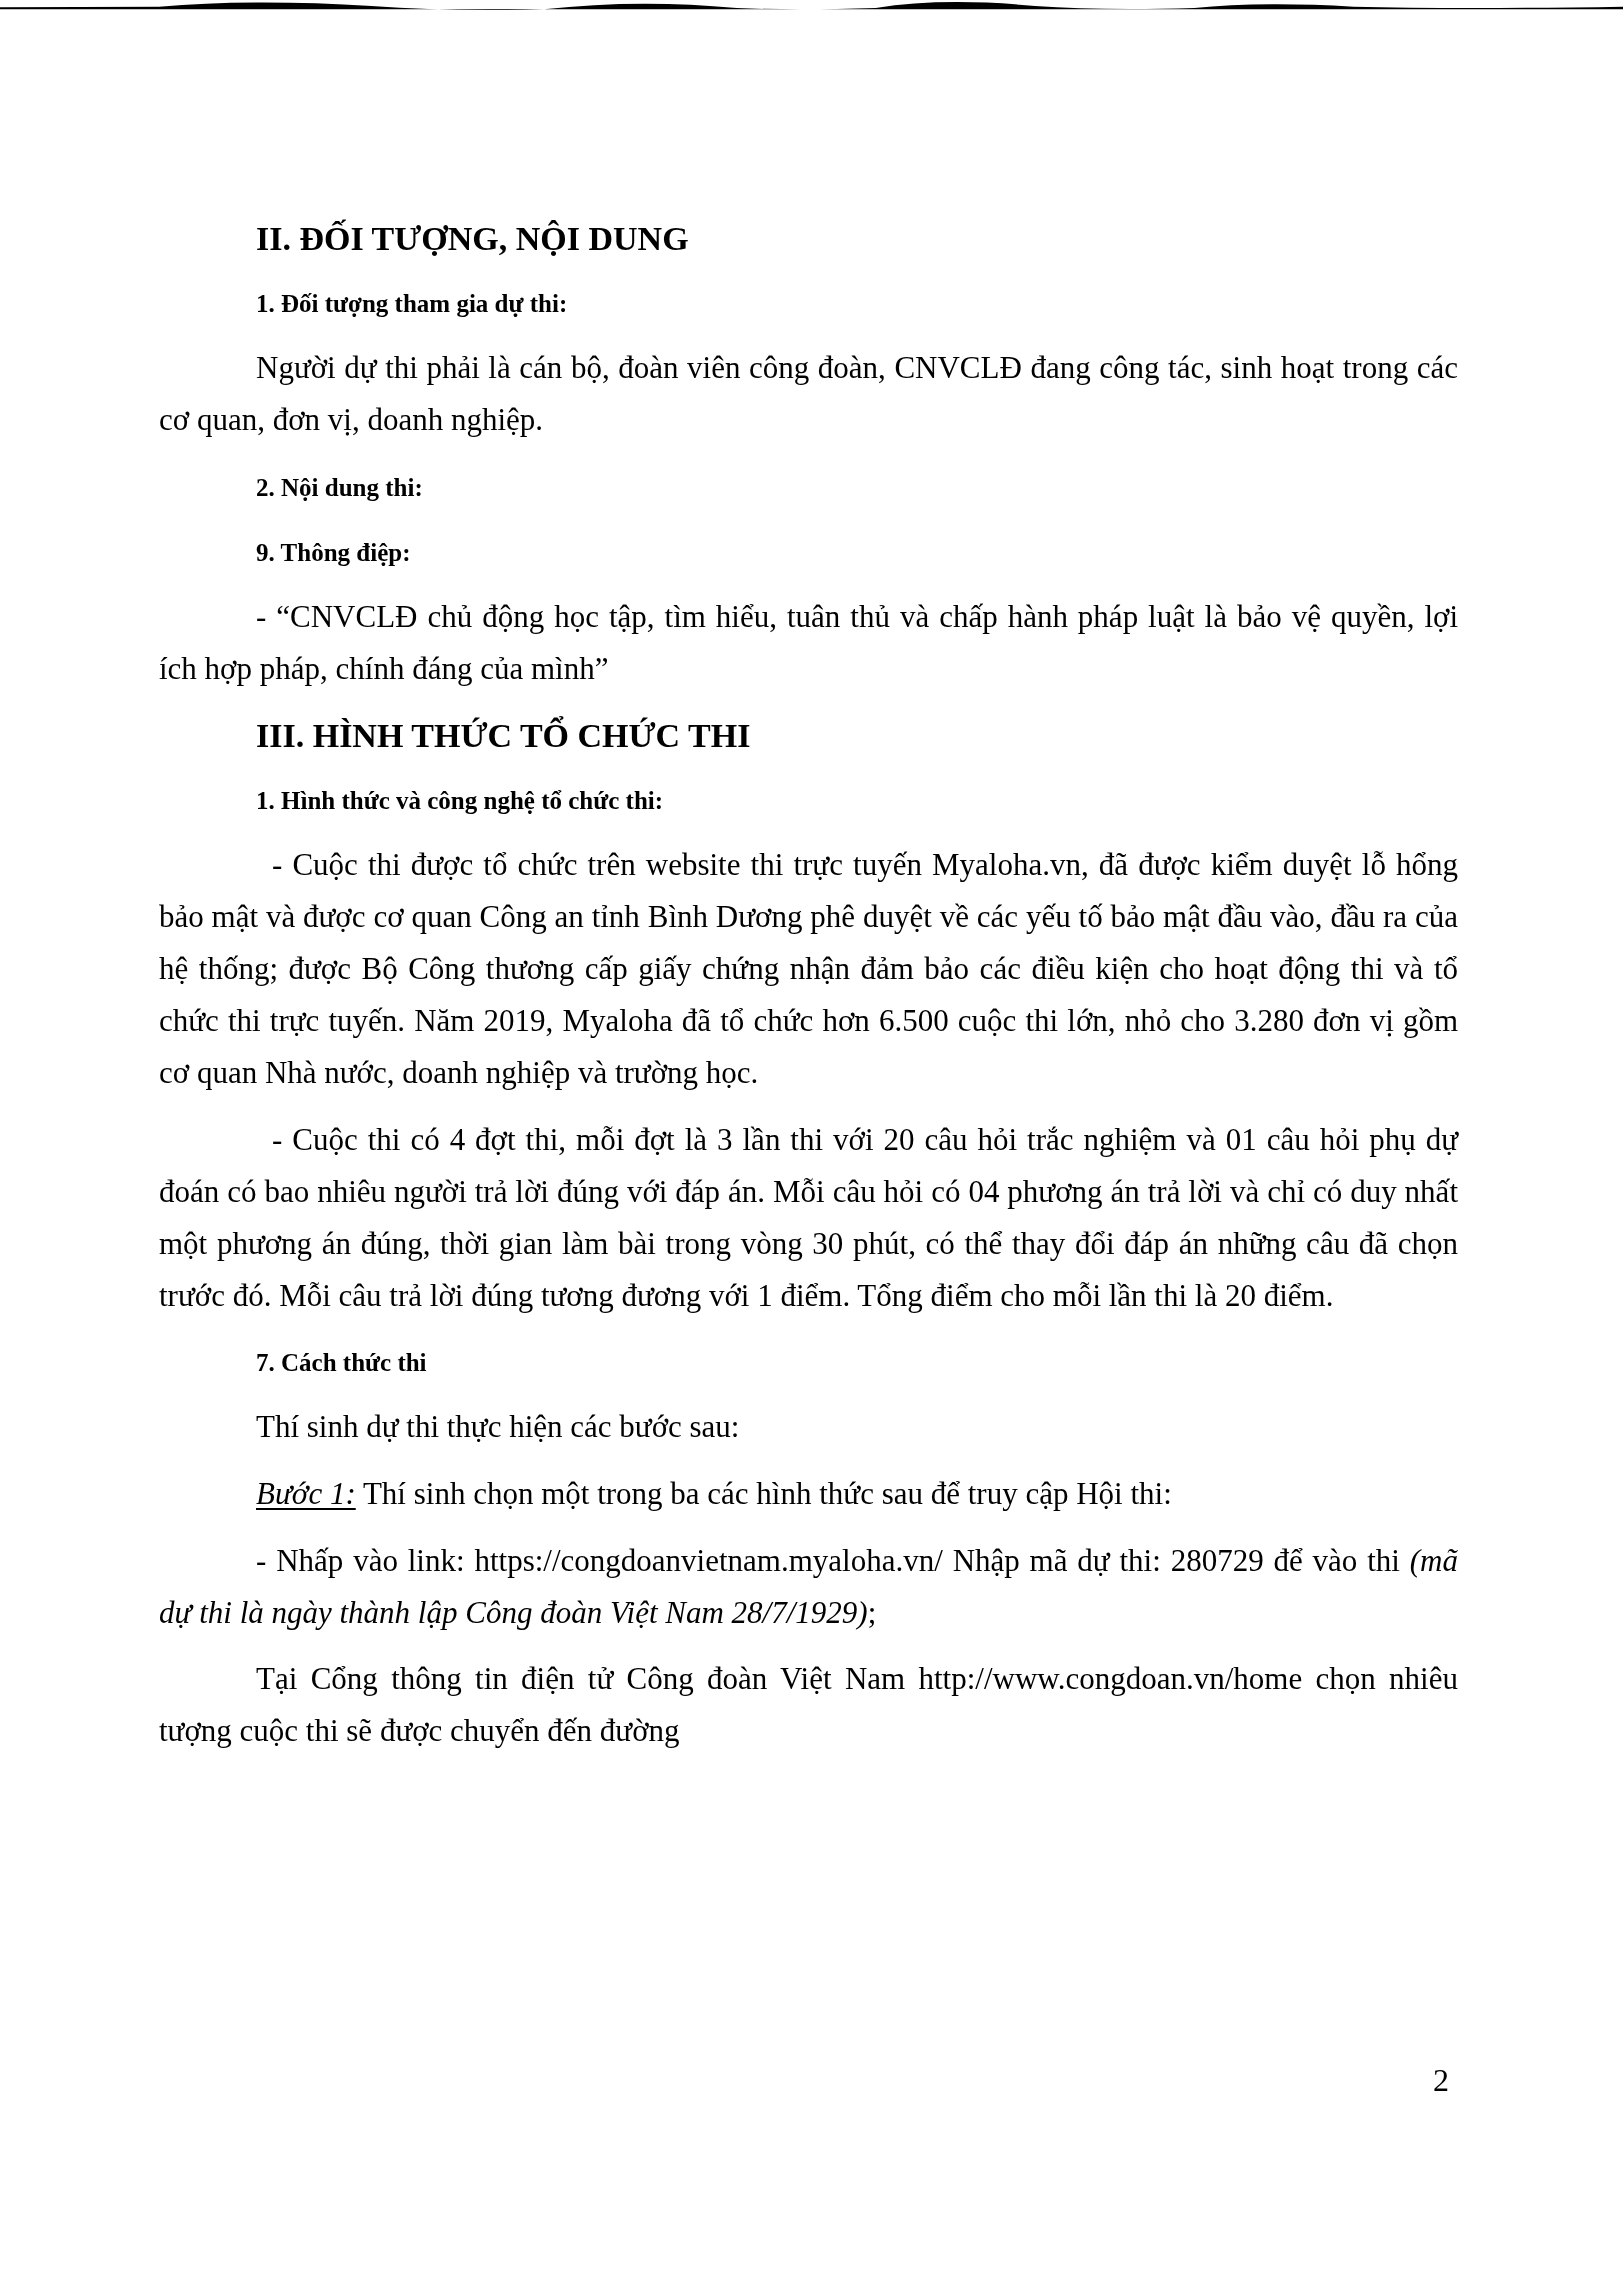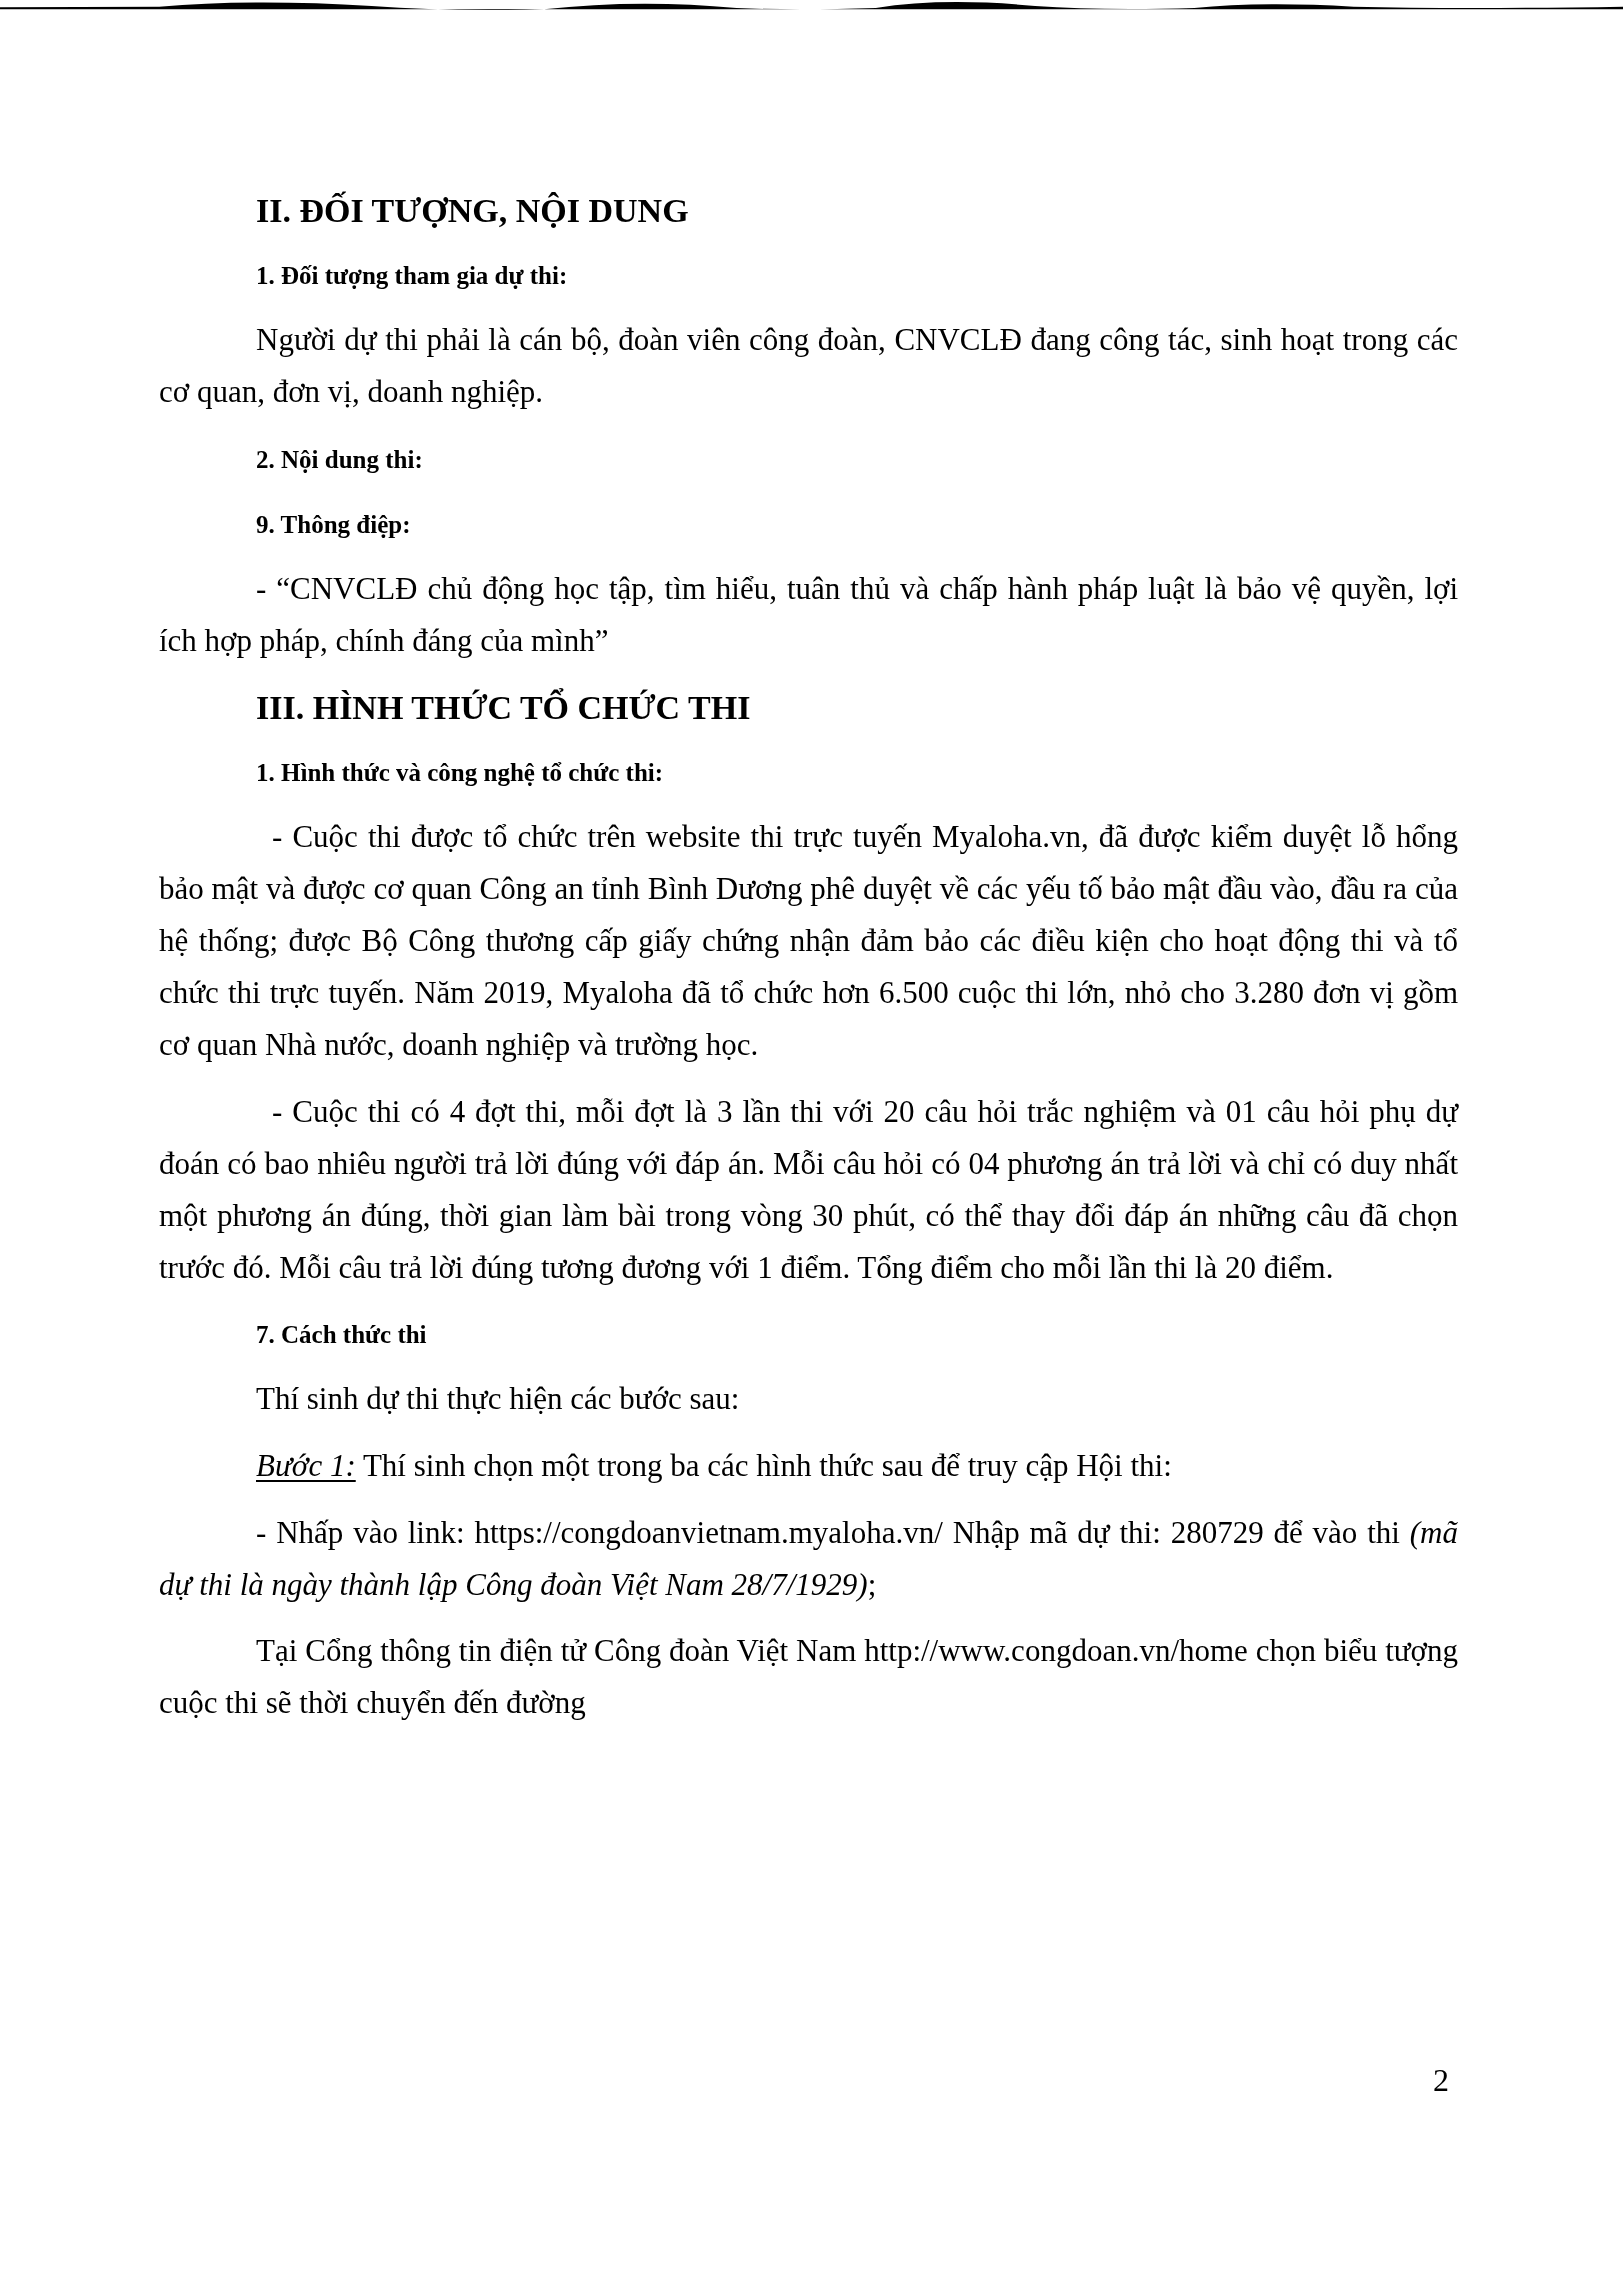--- a/index.html
+++ b/index.html
@@ -18,21 +18,21 @@
     .scan-top-edge {
       position: absolute;
       left: 0;
       top: 0;
       width: 1623px;
       height: 14.6px;
     }
     .page {
       position: absolute;
       left: 159px;
-      top: 184px;
+      top: 212px;
       width: 1299px;
     }
     .heading-1 {
       font-weight: bold;
       font-size: 34px;
       line-height: 53px;
       margin: 0 0 12px 97px;
       white-space: nowrap;
     }
     .heading-2 {
@@ -83,17 +83,17 @@
   <div class="heading-1">III. HÌNH THỨC TỔ CHỨC THI</div>
 
   <div class="heading-2">1. Hình thức và công nghệ tổ chức thi:</div>
   <p class="para extra-indent">- Cuộc thi được tổ chức trên website thi trực tuyến Myaloha.vn, đã được kiểm duyệt lỗ hổng bảo mật và được cơ quan Công an tỉnh Bình Dương phê duyệt về các yếu tố bảo mật đầu vào, đầu ra của hệ thống; được Bộ Công thương cấp giấy chứng nhận đảm bảo các điều kiện cho hoạt động thi và tổ chức thi trực tuyến. Năm 2019, Myaloha đã tổ chức hơn 6.500 cuộc thi lớn, nhỏ cho 3.280 đơn vị gồm cơ quan Nhà nước, doanh nghiệp và trường học.</p>
   <p class="para deep-indent">- Cuộc thi có 4 đợt thi, mỗi đợt là 3 lần thi với 20 câu hỏi trắc nghiệm và 01 câu hỏi phụ dự đoán có bao nhiêu người trả lời đúng với đáp án. Mỗi câu hỏi có 04 phương án trả lời và chỉ có duy nhất một phương án đúng, thời gian làm bài trong vòng 30 phút, có thể thay đổi đáp án những câu đã chọn trước đó. Mỗi câu trả lời đúng tương đương với 1 điểm. Tổng điểm cho mỗi lần thi là 20 điểm.</p>
 
   <div class="heading-2">7. Cách thức thi</div>
   <p class="para">Thí sinh dự thi thực hiện các bước sau:</p>
   <p class="para"><span class="underline">Bước 1:</span><span> Thí sinh chọn một trong ba các hình thức sau để truy cập Hội thi:</span></p>
   <p class="para"><span>- Nhấp vào link: https://congdoanvietnam.myaloha.vn/ Nhập mã dự thi: 280729 để vào thi </span><span class="italic">(mã dự thi là ngày thành lập Công đoàn Việt Nam 28/7/1929)</span><span>;</span></p>
-  <p class="para">Tại Cổng thông tin điện tử Công đoàn Việt Nam http://www.congdoan.vn/home chọn biểu tượng cuộc thi sẽ thời chuyển đến đường</p>
+  <p class="para">Tại Cổng thông tin điện tử Công đoàn Việt Nam http://www.congdoan.vn/home chọn nhiêu tượng cuộc thi sẽ được chuyển đến đường</p>
 </div>
 
 <div class="page-number">2</div>
 
 
 </body></html>

